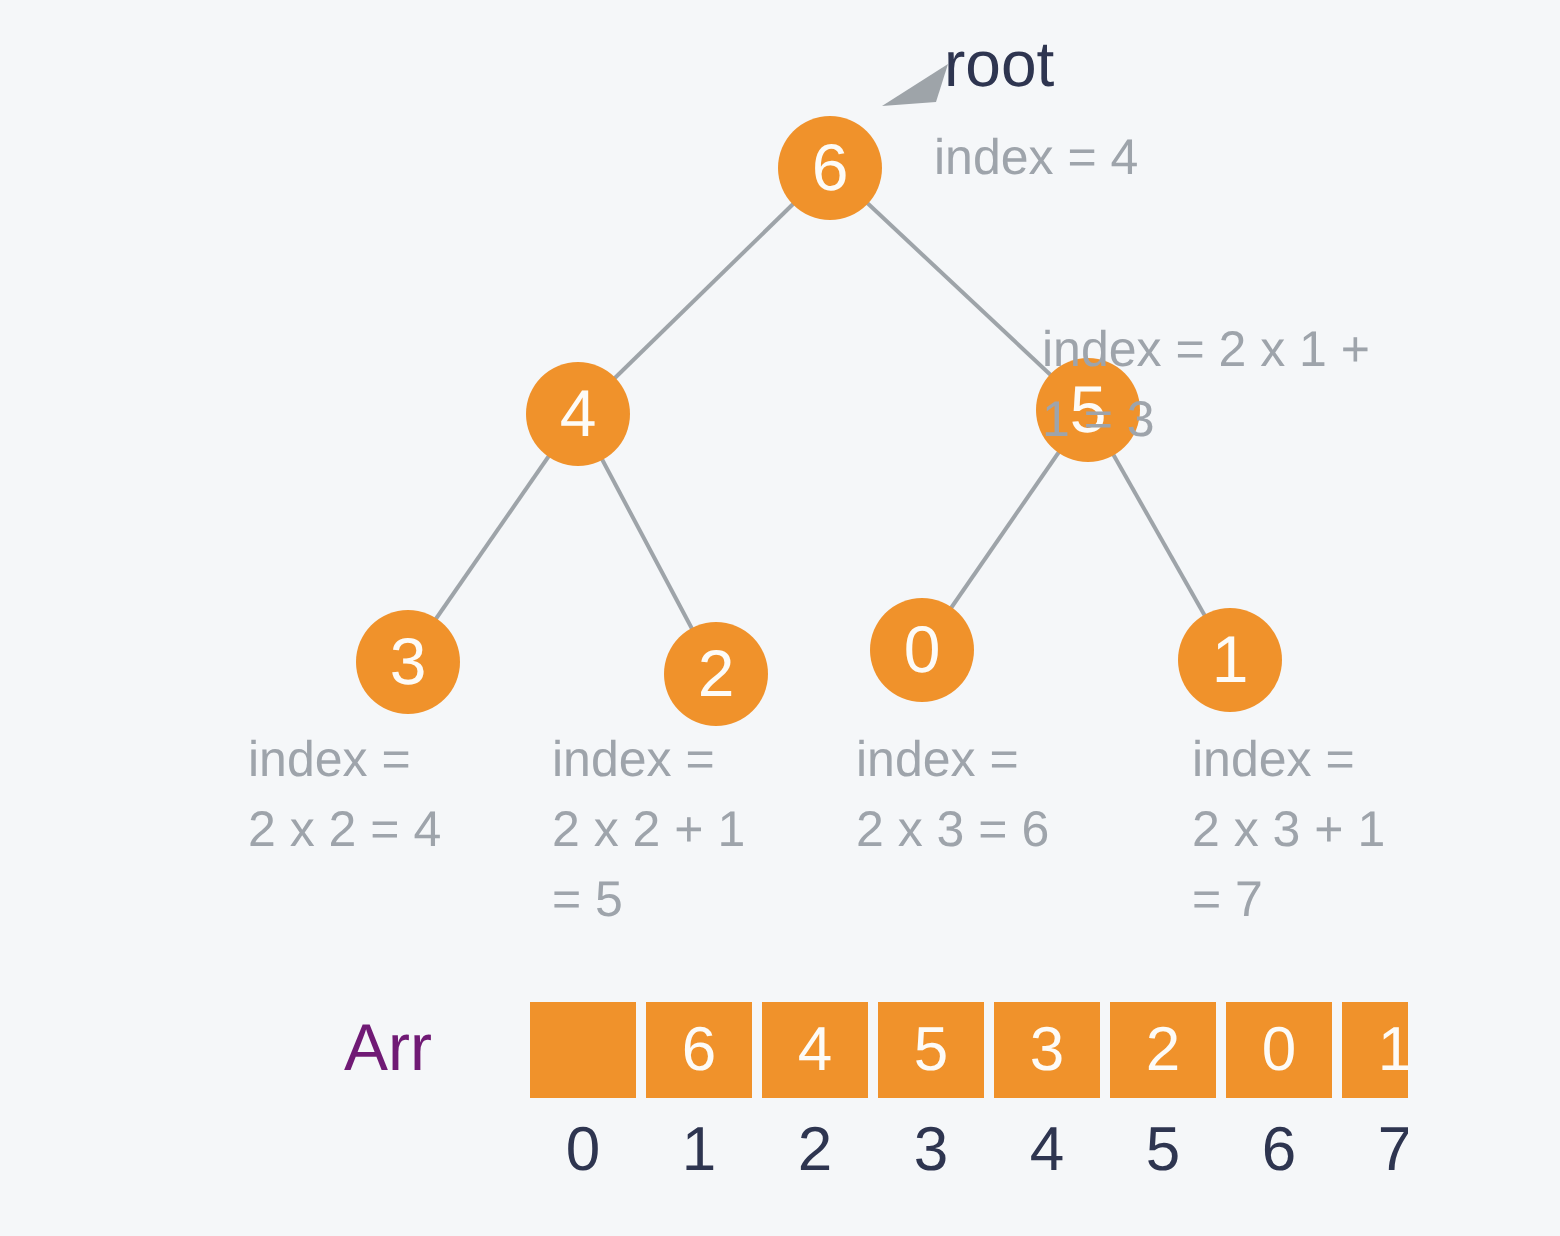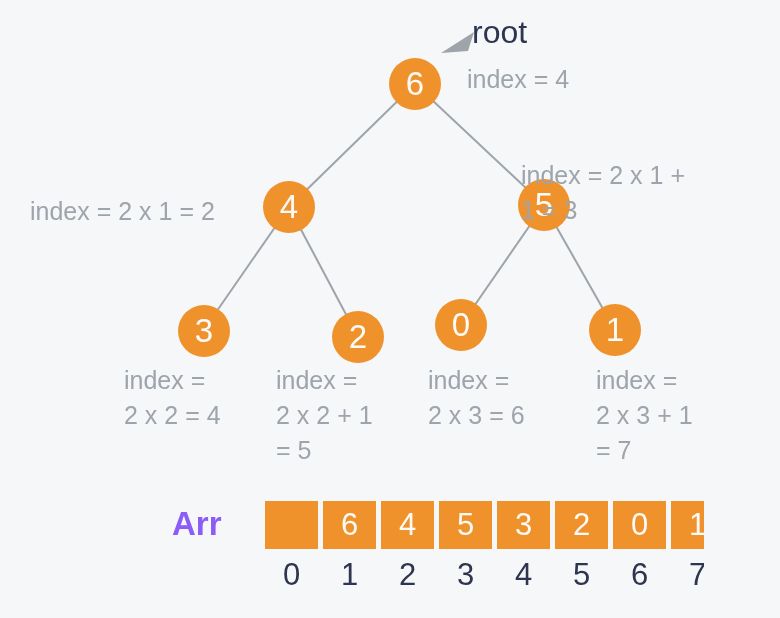--- a/index.html
+++ b/index.html
@@ -25,21 +25,21 @@
     position:absolute;z-index:2;
     color:#2e3550;font-size:32px;
   }
   .anno{
     position:absolute;z-index:2;
     color:#9ea4ab;font-size:25px;line-height:35px;
     white-space:pre-line;
   }
   .arr-label{
     position:absolute;z-index:2;
-    color:#8b5cf6;font-size:33px;font-weight:bold;
+    color:#701a75;font-size:33px;
   }
   .cells{
     position:absolute;left:265px;top:501px;z-index:2;
     display:flex;gap:5px;
   }
   .cell{
     width:53px;height:48px;
     background:#f0922b;
     color:#fdfbf7;font-size:31px;line-height:48px;text-align:center;
   }
@@ -73,21 +73,20 @@
 
   <div class="node" style="left:389px;top:58px;">6</div>
   <div class="node" style="left:263px;top:181px;">4</div>
   <div class="node" style="left:518px;top:179px;">5</div>
   <div class="node" style="left:178px;top:305px;">3</div>
   <div class="node" style="left:332px;top:311px;">2</div>
   <div class="node" style="left:435px;top:299px;">0</div>
   <div class="node" style="left:589px;top:304px;">1</div>
 
   <div class="anno" style="left:467px;top:62px;">index = 4</div>
-  <div class="anno" style="left:30px;top:194px;">index = 2 x 1 = 2</div>
   <div class="anno" style="left:521px;top:158px;">index = 2 x 1 + 1 = 3</div>
   <div class="anno" style="left:124px;top:363px;">index =
 2 x 2 = 4</div>
   <div class="anno" style="left:276px;top:363px;">index =
 2 x 2 + 1
 = 5</div>
   <div class="anno" style="left:428px;top:363px;">index =
 2 x 3 = 6</div>
   <div class="anno" style="left:596px;top:363px;">index =
 2 x 3 + 1

